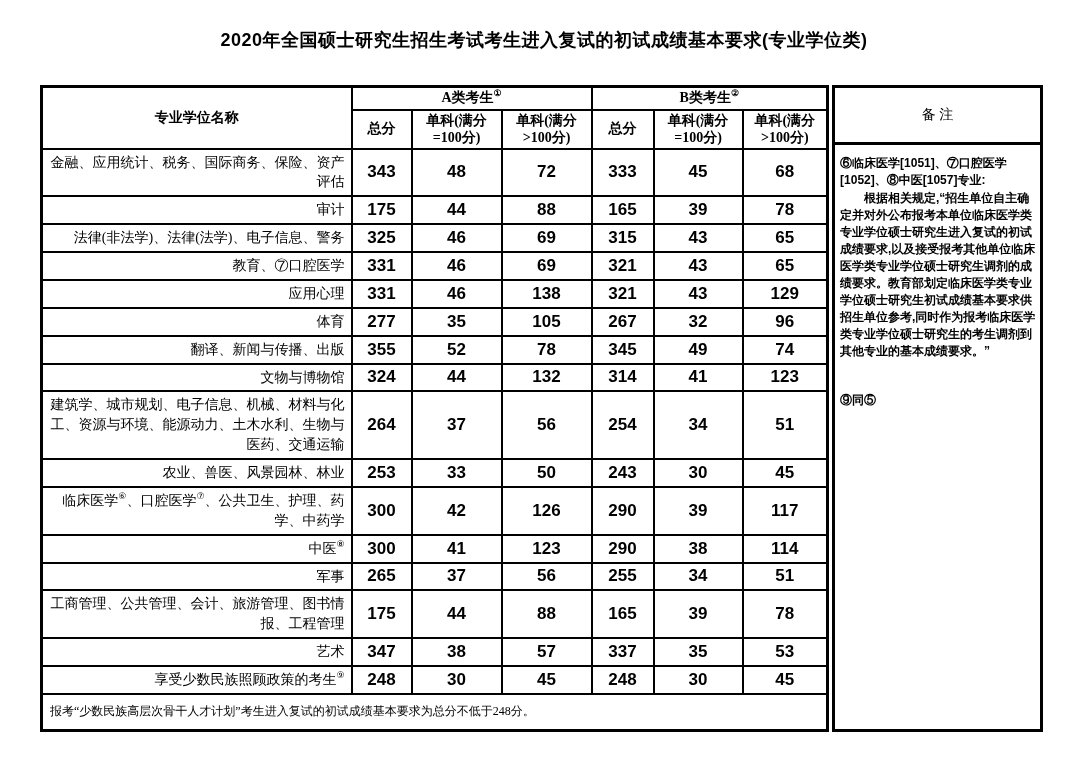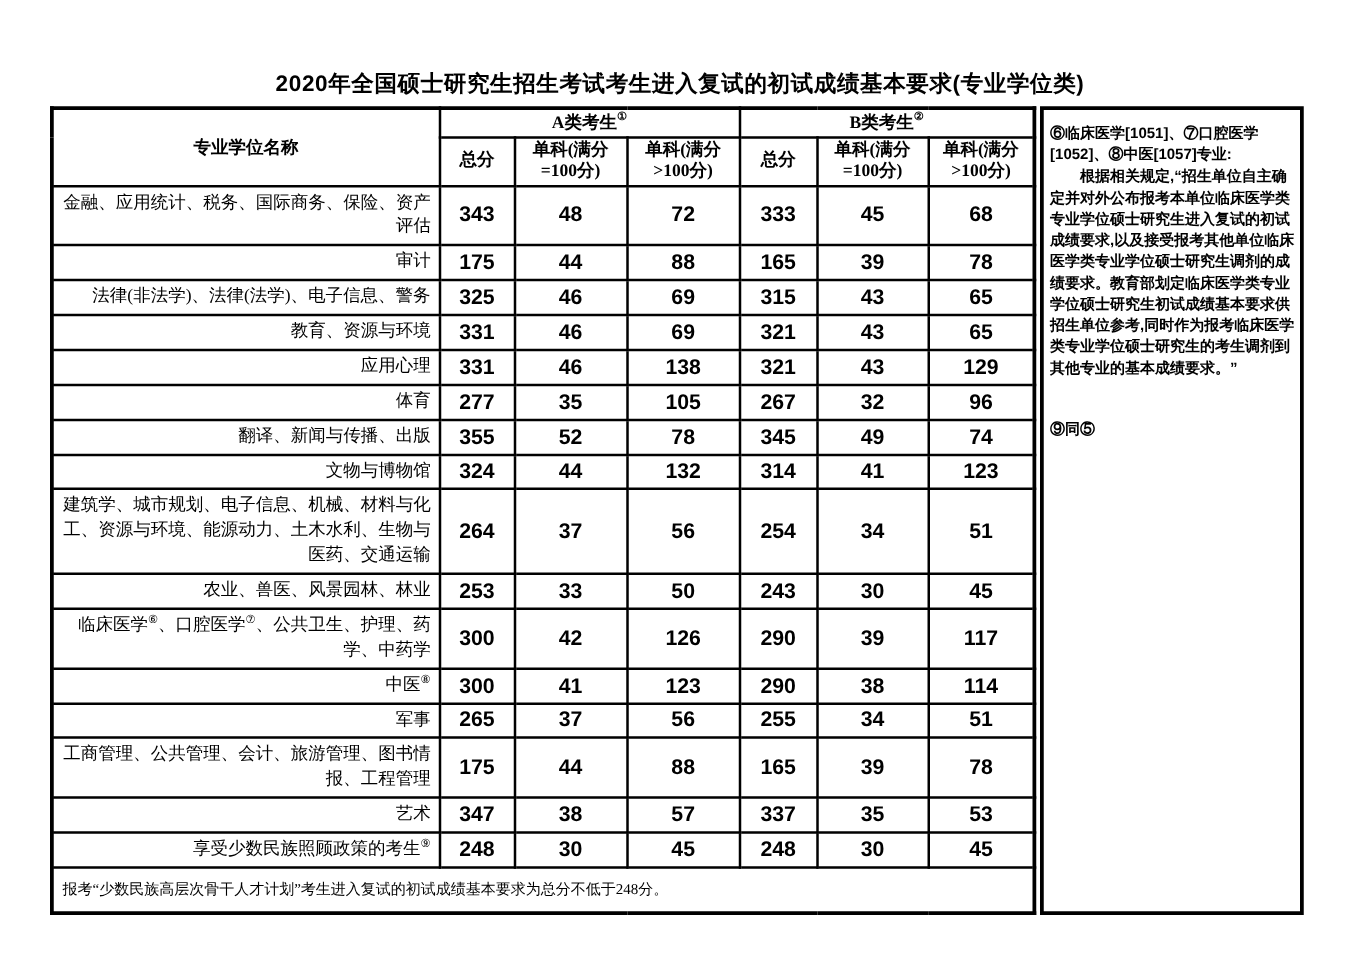--- a/index.html
+++ b/index.html
@@ -2,21 +2,21 @@
 <html><head>
 <meta charset="utf-8">
 <style>
   * { box-sizing: border-box; }
   html, body { margin: 0; padding: 0; background: #ffffff; }
   .page {
     width: 1088px; height: 764px; background: #ffffff; color: #000;
     font-family: "Liberation Serif", serif; overflow: hidden; position: relative;
   }
   .title {
-    margin: 0; padding-top: 55px; text-align: center;
+    margin: 0; padding-top: 28px; text-align: center;
     font-family: "Liberation Sans", sans-serif; font-weight: bold;
     font-size: 18px; letter-spacing: 0.5px;
   }
   .layout {
     position: absolute; left: 40px; top: 85px;
     display: flex; align-items: stretch;
   }
   table.main {
     border-collapse: collapse; table-layout: fixed; width: 786px;
     border: 3px solid #000;
@@ -111,21 +111,21 @@
           <tr>
             <td class="name">法律(非法学)、法律(法学)、电子信息、警务</td>
             <td class="num">325</td>
             <td class="num">46</td>
             <td class="num">69</td>
             <td class="num">315</td>
             <td class="num">43</td>
             <td class="num">65</td>
           </tr>
           <tr>
-            <td class="name">教育、资源与环境</td>
+            <td class="name">教育、⑦口腔医学</td>
             <td class="num">331</td>
             <td class="num">46</td>
             <td class="num">69</td>
             <td class="num">321</td>
             <td class="num">43</td>
             <td class="num">65</td>
           </tr>
           <tr>
             <td class="name">应用心理</td>
             <td class="num">331</td>
@@ -236,20 +236,21 @@
           </tr>
         </tbody>
       <tfoot>
         <tr>
           <td colspan="7">报考“少数民族高层次骨干人才计划”考生进入复试的初试成绩基本要求为总分不低于248分。</td>
         </tr>
       </tfoot>
     </table>
 
     <div class="remarks">
+      <div class="remarks-header">备  注</div>
       <div class="remarks-body">
         <div class="remarks-note-head">⑥临床医学[1051]、⑦口腔医学[1052]、⑧中医[1057]专业:</div>
         <div class="remarks-note-body">根据相关规定,“招生单位自主确定并对外公布报考本单位临床医学类专业学位硕士研究生进入复试的初试成绩要求,以及接受报考其他单位临床医学类专业学位硕士研究生调剂的成绩要求。教育部划定临床医学类专业学位硕士研究生初试成绩基本要求供招生单位参考,同时作为报考临床医学类专业学位硕士研究生的考生调剂到其他专业的基本成绩要求。”</div>
         <div class="remarks-note-tail">⑨同⑤</div>
       </div>
     </div>
 
   </div>
 </div>
 

